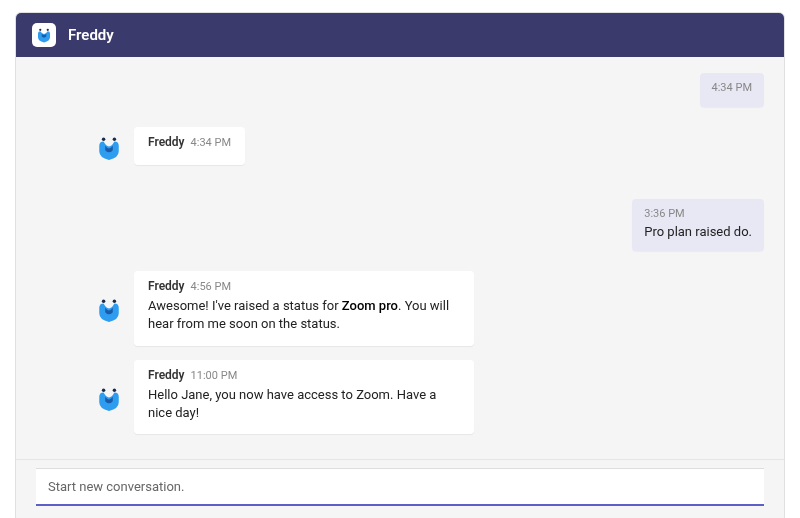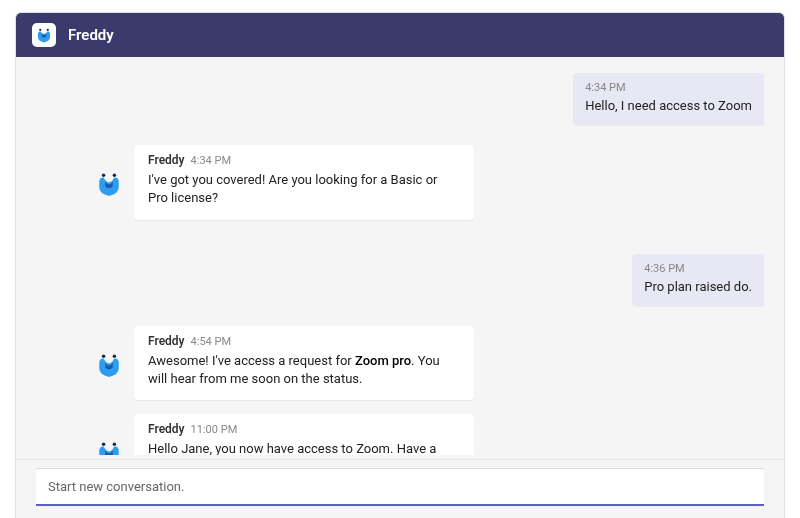--- a/index.html
+++ b/index.html
@@ -150,71 +150,69 @@
       </svg>
     </div>
     <div class="header-title">Freddy</div>
   </div>
 
   <div class="chat-area">
 
     <div class="msg-row right">
       <div class="bubble-right">
         <div class="bubble-time">4:34 PM</div>
-        <div class="bubble-text">Hello, I need access to Zoom</div>
       </div>
     </div>
 
     <div class="spacer-sm"></div>
 
     <div class="msg-row left left-indent">
       <div class="bot-avatar">
         <svg width="26" height="26" viewBox="0 0 24 24">
           <circle cx="7" cy="4" r="1.6" fill="#1a2b4a"></circle>
           <circle cx="17" cy="4" r="1.6" fill="#1a2b4a"></circle>
           <path d="M3 10 Q3 6 7 6 Q12 15 17 6 Q21 6 21 10 L21 15 Q21 21 12 23 Q3 21 3 15 Z" fill="#2e9df0"></path>
           <path d="M8.5 10 Q12 15 15.5 10 L15.5 14 Q12 18 8.5 14 Z" fill="#1a5aa8"></path>
         </svg>
       </div>
       <div class="bubble-left">
         <div class="bubble-sender-row">
           <span class="bubble-sender">Freddy</span>
           <span class="bubble-sender-time">4:34 PM</span>
         </div>
-        <div class="bubble-text">I've got you covered! Are you looking for a Basic or Pro license?</div>
       </div>
     </div>
 
     <div class="spacer-md"></div>
 
     <div class="msg-row right">
       <div class="bubble-right">
-        <div class="bubble-time">4:36 PM</div>
+        <div class="bubble-time">3:36 PM</div>
         <div class="bubble-text">Pro plan raised do.</div>
       </div>
     </div>
 
     <div class="spacer-sm"></div>
 
     <div class="msg-row left left-indent">
       <div class="bot-avatar">
         <svg width="26" height="26" viewBox="0 0 24 24">
           <circle cx="7" cy="4" r="1.6" fill="#1a2b4a"></circle>
           <circle cx="17" cy="4" r="1.6" fill="#1a2b4a"></circle>
           <path d="M3 10 Q3 6 7 6 Q12 15 17 6 Q21 6 21 10 L21 15 Q21 21 12 23 Q3 21 3 15 Z" fill="#2e9df0"></path>
           <path d="M8.5 10 Q12 15 15.5 10 L15.5 14 Q12 18 8.5 14 Z" fill="#1a5aa8"></path>
         </svg>
       </div>
       <div class="bubble-left">
         <div class="bubble-sender-row">
           <span class="bubble-sender">Freddy</span>
-          <span class="bubble-sender-time">4:54 PM</span>
+          <span class="bubble-sender-time">4:56 PM</span>
         </div>
         <div class="bubble-text">
-          <span>Awesome! I've access a request for </span><span class="link">Zoom pro</span><span>. You will hear from me soon on the status.</span>
+          <span>Awesome! I've raised a status for </span><span class="link">Zoom pro</span><span>. You will hear from me soon on the status.</span>
         </div>
       </div>
     </div>
 
     <div class="msg-row left left-indent">
       <div class="bot-avatar">
         <svg width="26" height="26" viewBox="0 0 24 24">
           <circle cx="7" cy="4" r="1.6" fill="#1a2b4a"></circle>
           <circle cx="17" cy="4" r="1.6" fill="#1a2b4a"></circle>
           <path d="M3 10 Q3 6 7 6 Q12 15 17 6 Q21 6 21 10 L21 15 Q21 21 12 23 Q3 21 3 15 Z" fill="#2e9df0"></path>

